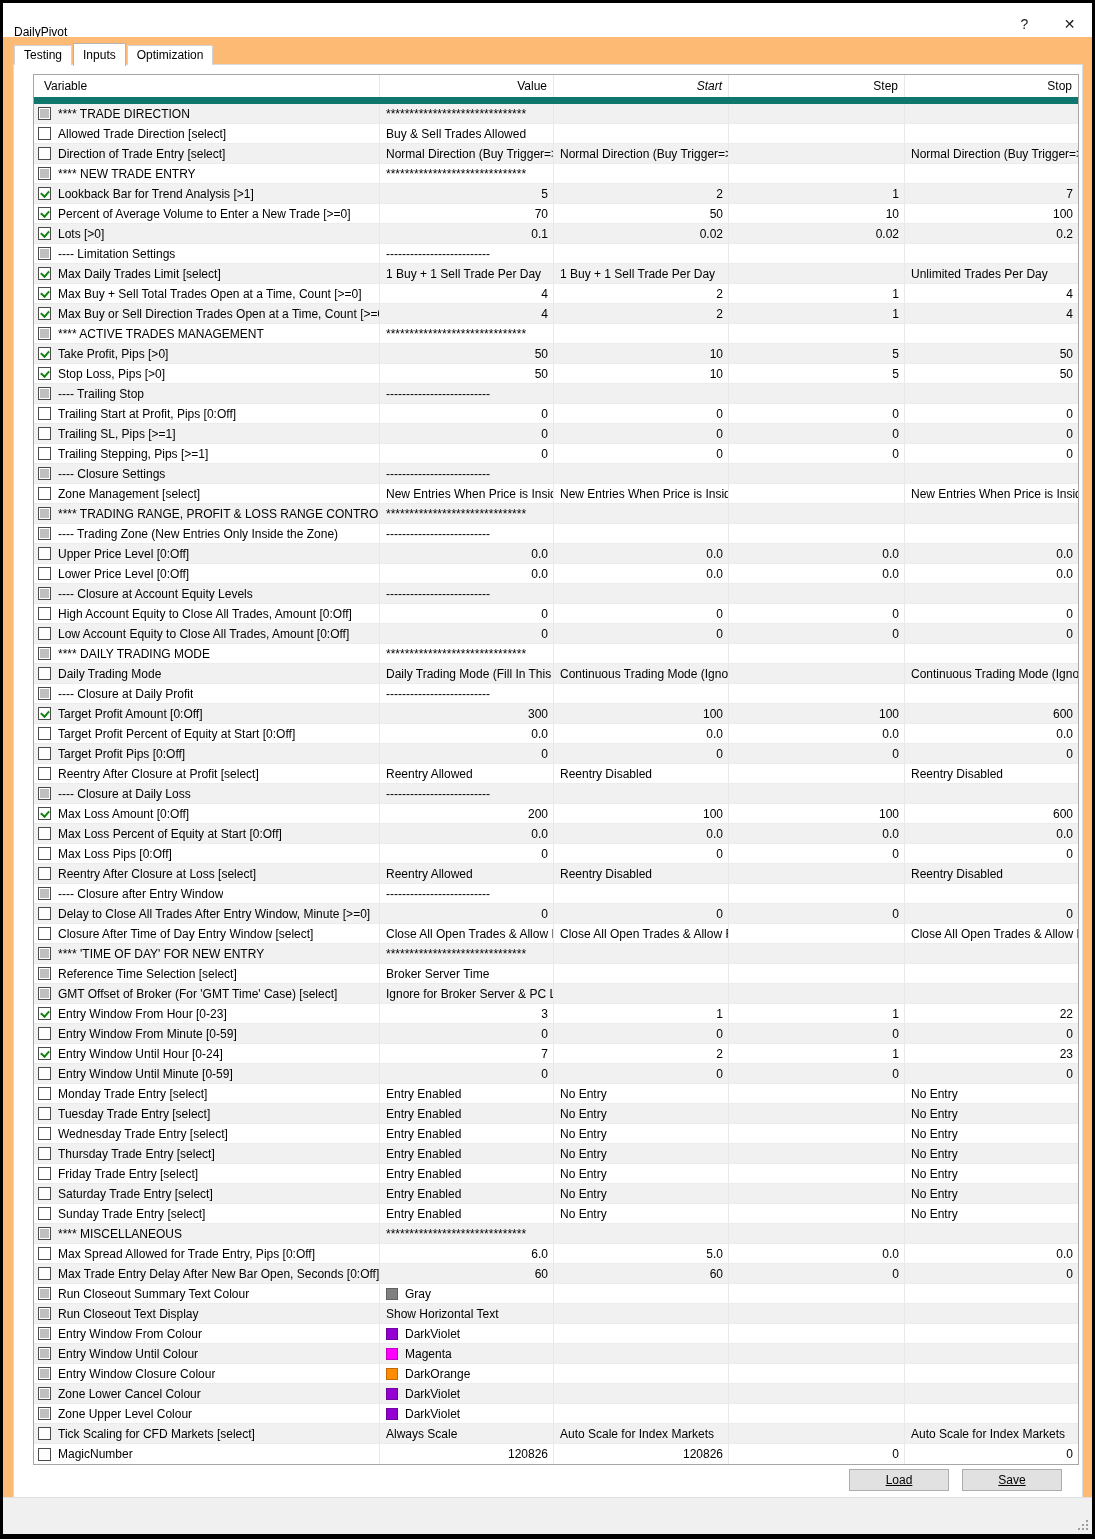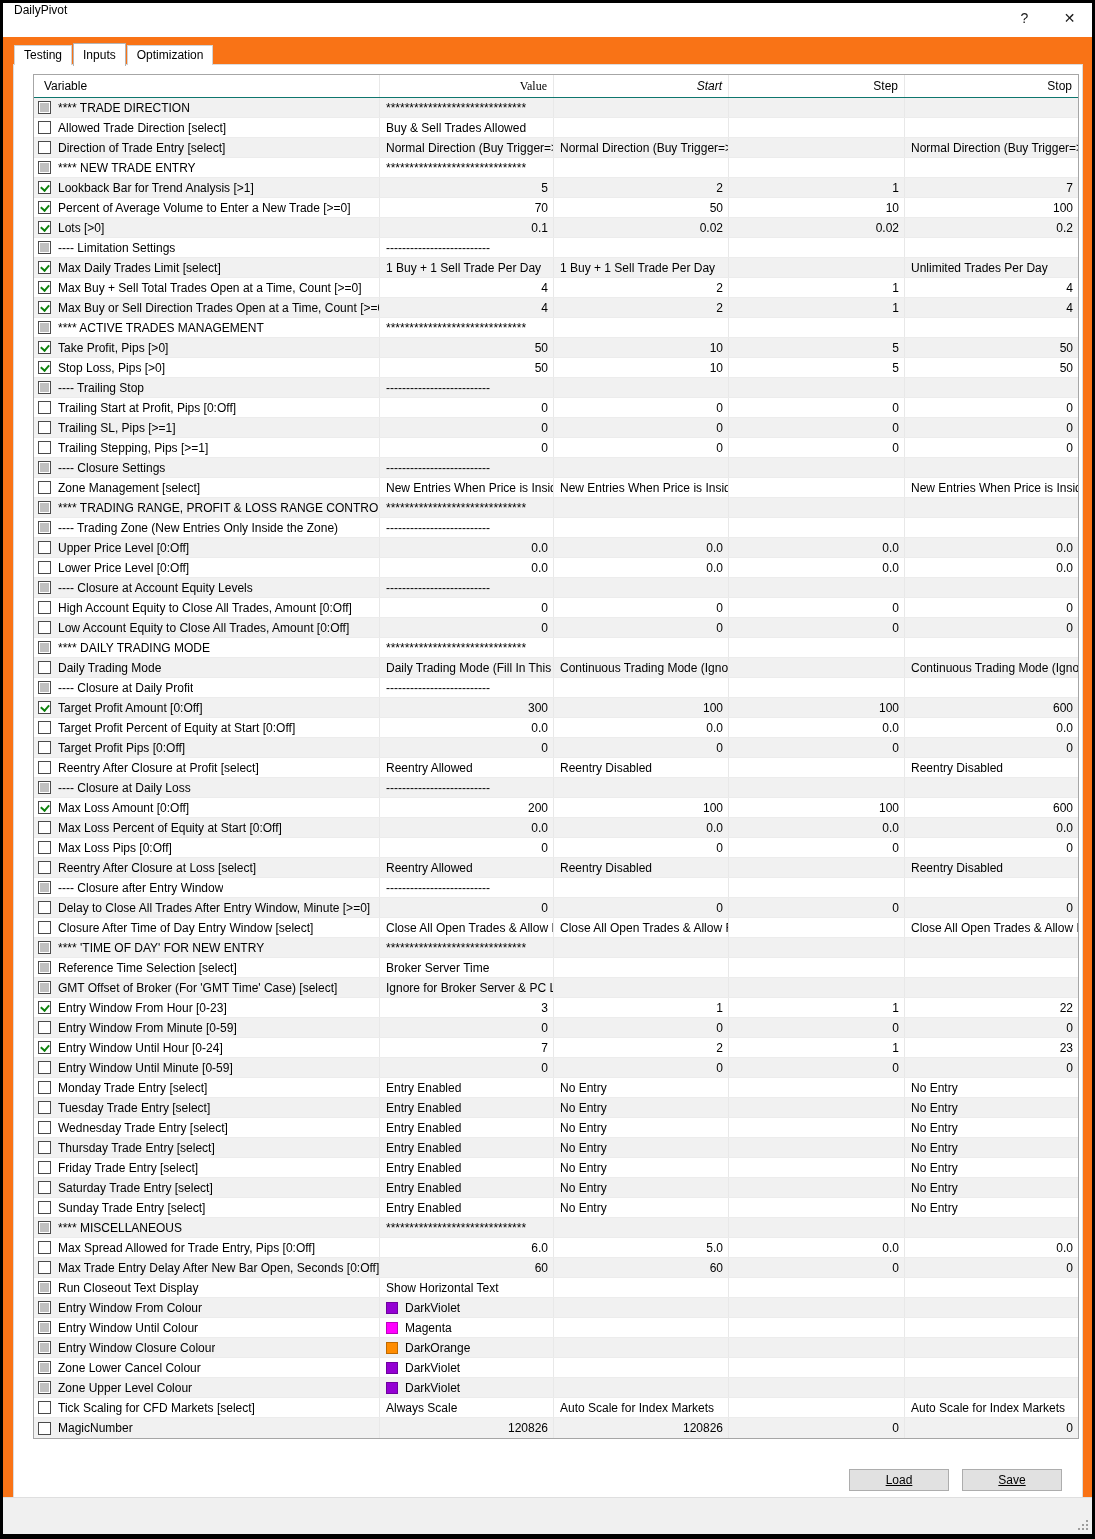--- a/index.html
+++ b/index.html
@@ -1,39 +1,39 @@
 <!DOCTYPE html>
 <html><head>
 <meta charset="utf-8">
 <style>
   html,body{margin:0;padding:0;width:1095px;height:1539px;overflow:hidden;
     font-family:"Liberation Sans",sans-serif;font-size:12px;color:#000;background:#000;}
   .frame{position:absolute;left:3px;top:3px;right:3px;bottom:5px;background:#f0f0f0;}
   
-  .titlebar{position:absolute;left:0;top:0;right:0;height:36px;background:#fff;display:flex;align-items:flex-start;}
+  .titlebar{position:absolute;left:0;top:0;right:0;height:36px;background:#fff;display:flex;align-items:flex-end;}
   .title{margin-left:11px;font-size:12px;}
   .tb-btns{margin-left:auto;display:flex;align-items:center;}
   .tb-btn{width:45px;height:30px;display:flex;align-items:center;justify-content:center;
     font-size:14px;color:#1a1a1a;cursor:default;}
   
-  .client{position:absolute;left:0;top:34px;right:0;bottom:0;background:#f97316;padding-left:32px;}
+  .client{position:absolute;left:0;top:34px;right:0;bottom:0;background:#fdba74;padding-left:32px;}
   
   .tabstrip{position:absolute;left:11px;top:6px;display:flex;align-items:flex-end;z-index:3;}
   .tab{height:19px;line-height:19px;padding:0 9px;background:#fff;border:1px solid #d2d2d2;
     border-bottom:none;margin-right:1px;}
   .tab.active{height:22px;line-height:22px;background:#fff;border:1px solid #b5b5b5;border-bottom:none;
     margin-bottom:-1px;position:relative;z-index:4;}
   
   .pane{position:absolute;left:10px;right:9px;top:27px;bottom:36px;background:#fff;border:1px solid #dcdcdc;}
   
   .table{position:absolute;left:19px;top:9px;width:1044px;border:1px solid #a6a6a6;background:#fff;}
-  .thead{display:flex;height:22px;background:#fff;border-bottom:1px solid #0f766e;text-align:center;}
+  .thead{display:flex;height:22px;background:#fff;border-bottom:7px solid #0f766e;text-align:center;}
   .thead .hcell{display:flex;align-items:center;overflow:hidden;white-space:nowrap;box-sizing:border-box;}
   .hc0{width:346px;padding-left:10px;border-right:1px solid #e8e8e8;}
-  .hc1{width:174px;justify-content:flex-end;padding-right:6px;border-right:1px solid #e8e8e8;font-family:Liberation Serif, serif;}
+  .hc1{width:174px;justify-content:flex-end;padding-right:6px;border-right:1px solid #e8e8e8;}
   .hc2{width:175px;justify-content:flex-end;padding-right:6px;border-right:1px solid #e8e8e8;font-style:italic;}
   .hc3{width:176px;justify-content:flex-end;padding-right:6px;border-right:1px solid #e8e8e8;}
   .hc4{width:173px;justify-content:flex-end;padding-right:6px;}
   .tbody .row{display:flex;height:20px;box-sizing:border-box;border-bottom:1px solid #ececec;background:#fff;}
   .tbody .row:nth-child(odd){background:#f1f1f1;}
   .tbody .row:last-child{border-bottom:none;}
   .cell{display:flex;align-items:center;overflow:hidden;white-space:nowrap;box-sizing:border-box;height:100%;}
   .c0{width:346px;border-right:1px solid #e8e8e8;}
   .c1{width:174px;border-right:1px solid #e8e8e8;padding-left:6px;}
   .c2{width:175px;border-right:1px solid #e8e8e8;padding-left:6px;}
@@ -1151,20 +1151,39 @@
               <div class="cell c3 num">
                 <span>0</span>
               </div>
               <div class="cell c4 num">
                 <span>0</span>
               </div>
             </div>
             <div class="row">
               <div class="cell c0">
                 <span class="cb filled"></span>
+                <span class="lbl">Run Closeout Summary Text Colour</span>
+              </div>
+              <div class="cell c1">
+                <span class="swatch" style="background: rgb(128, 128, 128);"></span>
+                <span>Gray</span>
+              </div>
+              <div class="cell c2">
+                <span></span>
+              </div>
+              <div class="cell c3">
+                <span></span>
+              </div>
+              <div class="cell c4">
+                <span></span>
+              </div>
+            </div>
+            <div class="row">
+              <div class="cell c0">
+                <span class="cb filled"></span>
                 <span class="lbl">Run Closeout Text Display</span>
               </div>
               <div class="cell c1">
                 <span>Show Horizontal Text</span>
               </div>
               <div class="cell c2">
                 <span></span>
               </div>
               <div class="cell c3">
                 <span></span>

